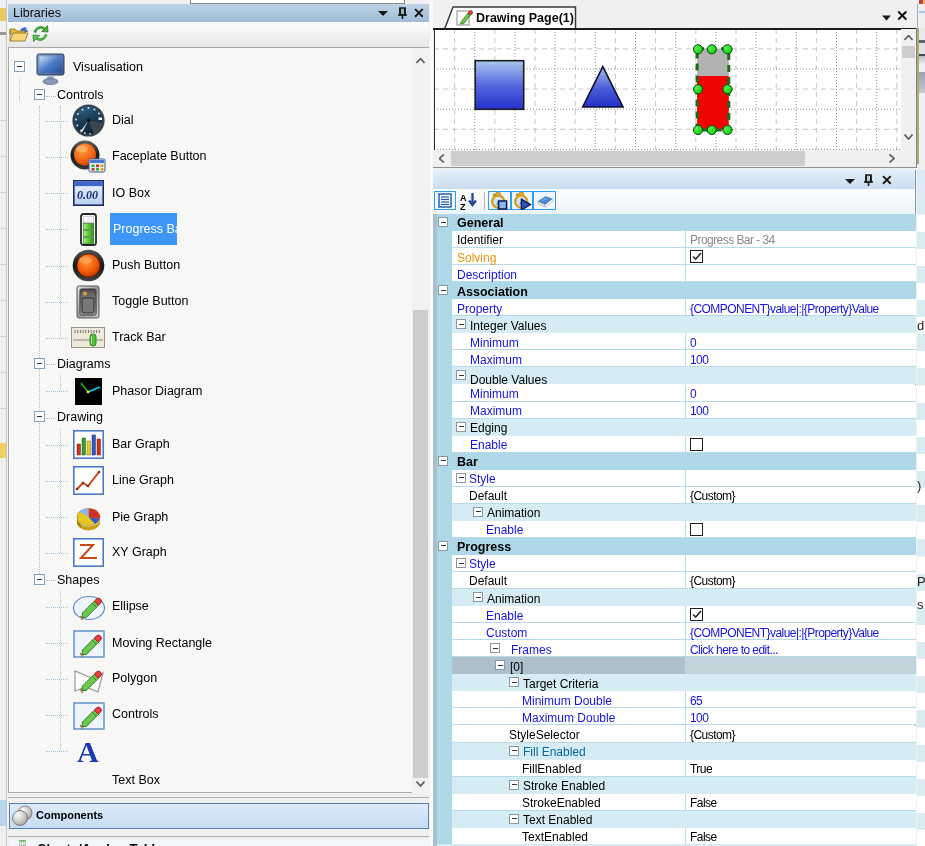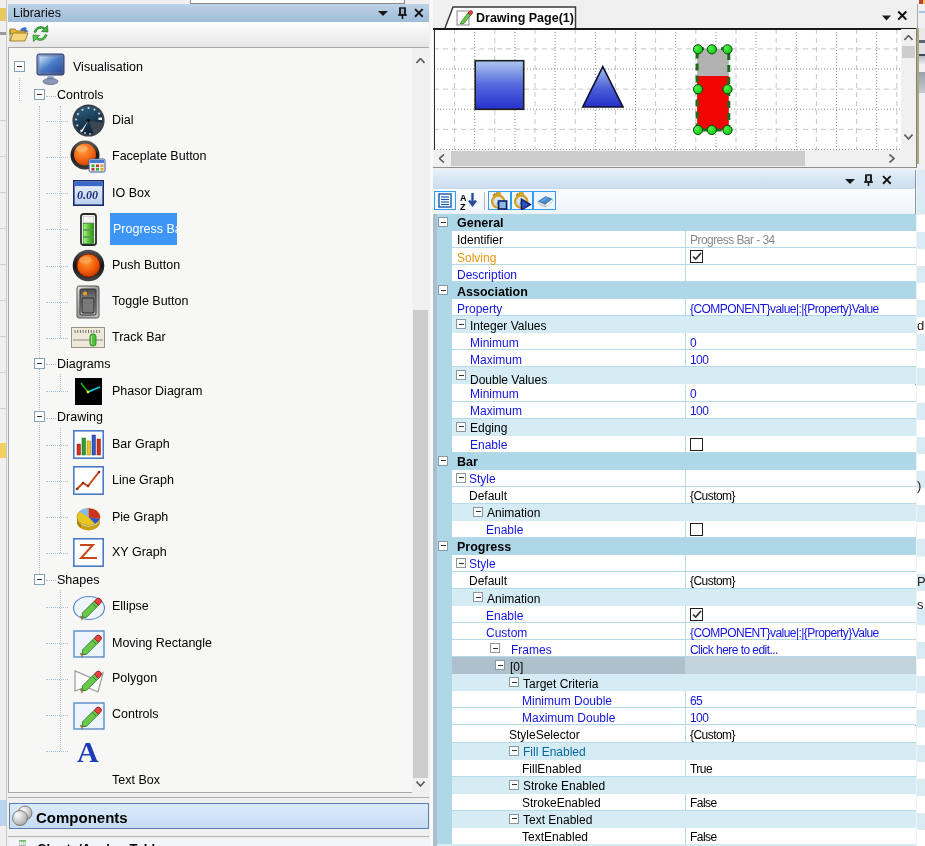--- a/index.html
+++ b/index.html
@@ -404,21 +404,21 @@
 <defs>
         <radialGradient id="sph" cx="0.35" cy="0.3" r="0.9">
           <stop offset="0" stop-color="#fdfdfd"></stop>
           <stop offset="0.6" stop-color="#c0c0c0"></stop>
           <stop offset="1" stop-color="#8a8a8a"></stop>
         </radialGradient>
       </defs>
 <circle cx="13" cy="8" r="7" fill="url(#sph)" stroke="#6a6a6a" stroke-width="0.8"></circle>
 <circle cx="8" cy="13" r="7.5" fill="url(#sph)" stroke="#6a6a6a" stroke-width="0.8"></circle>
 </svg>
-<div class="a" style="left:36px;top:809px;font-size:15px;font-weight:bold;color:#000">Components</div>
+<div class="a" style="left:36px;top:809px;font-size:11px;font-weight:bold;color:#000">Components</div>
 <div class="a" style="left:8px;top:836px;width:421px;height:1px;background:#b0b0b0"></div>
 <div class="a" style="left:9px;top:839px;width:420px;height:7px;background:#f2f6fa"></div>
 <svg class="a" style="left:13px;top:840px" width="20" height="6" viewBox="0 0 20 16">
 <rect x="0.5" y="0.5" width="17" height="14" fill="#fff" stroke="#2a6a2a" stroke-width="1"></rect>
 <rect x="0.5" y="0.5" width="17" height="4" fill="#7ac87a"></rect>
 <line x1="6.3" y1="0" x2="6.3" y2="15" stroke="#2a6a2a"></line>
       <line x1="12.1" y1="0" x2="12.1" y2="15" stroke="#2a6a2a"></line>
 </svg>
 <div class="a" style="left:37px;top:841px;font-size:13px;font-weight:bold;color:#000;height:5px;overflow:hidden">Charts/Analog Table</div>
 <div class="a" style="left:430px;top:0;width:3px;height:846px;background:#fafafa"></div>

